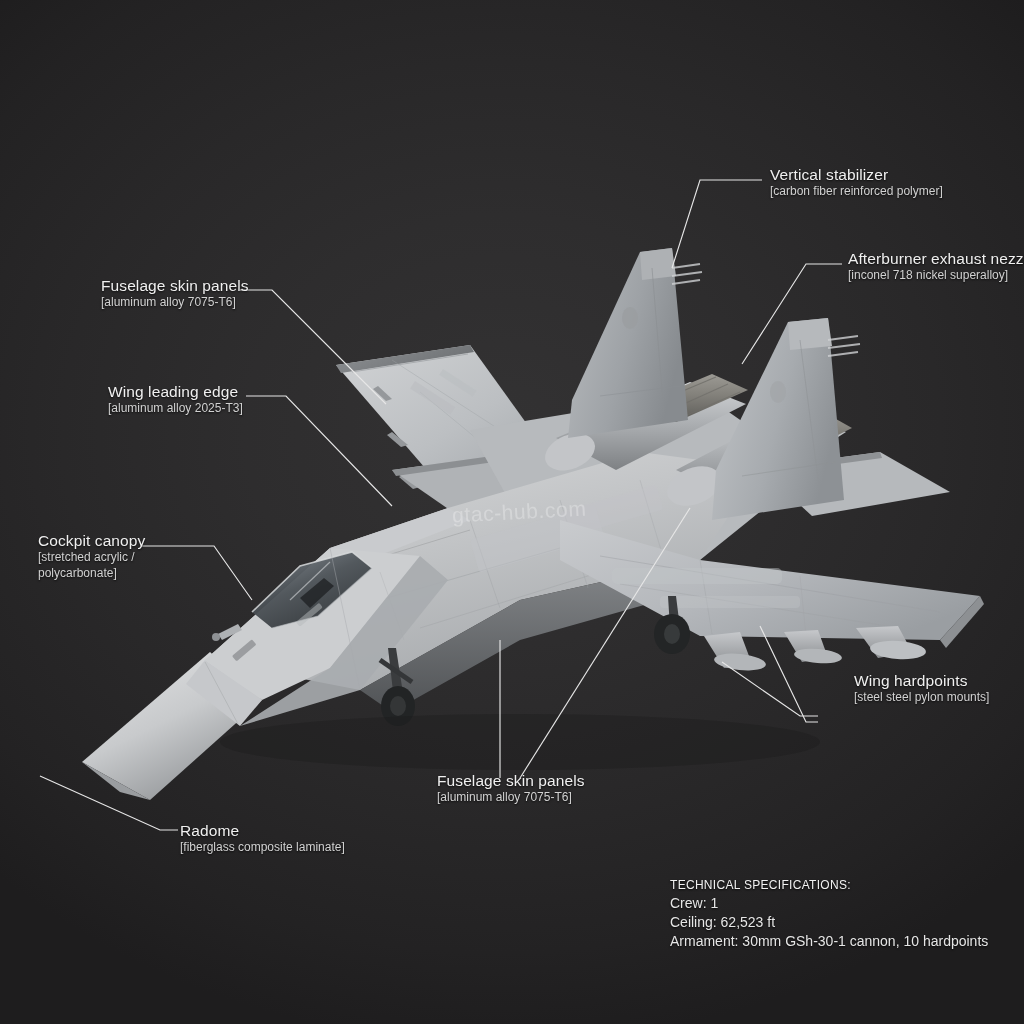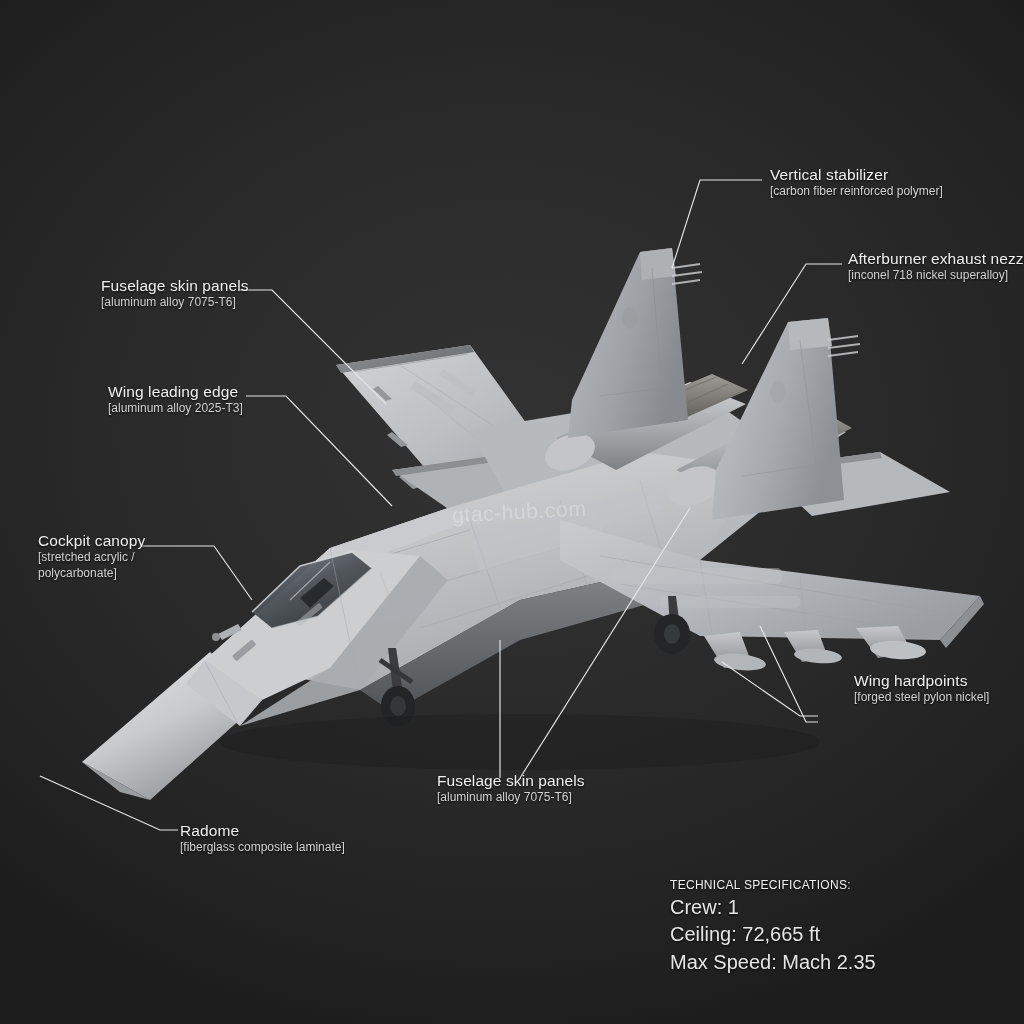--- a/index.html
+++ b/index.html
@@ -56,21 +56,21 @@
     color: #eaeaea;
     text-shadow: 0 1px 2px rgba(0,0,0,.8);
   }
   #specs .spec-head {
     font-size: 12px;
     letter-spacing: .3px;
     line-height: 1.38;
     color: #f1f1f1;
   }
   #specs .spec-line {
-    font-size: 20px;
+    font-size: 14px;
     line-height: 1.38;
     color: #e6e6e6;
     white-space: nowrap;
   }
 
   #watermark {
     position: absolute;
     left: 452px;
     top: 500px;
     font-size: 21px;
@@ -344,26 +344,26 @@
       <span class="c-sub">[fiberglass composite laminate]</span>
     </div>
 
     <div class="callout" style="left:437px; top:772px;">
       <span class="c-title">Fuselage skin panels</span>
       <span class="c-sub">[aluminum alloy 7075-T6]</span>
     </div>
 
     <div class="callout" style="left:824px; top:672px;margin-left:30px;">
       <span class="c-title">Wing hardpoints</span>
-      <span class="c-sub">[forged steel pylon nickel]</span>
+      <span class="c-sub">[steel steel pylon mounts]</span>
     </div>
 
     <div id="specs">
       <div class="spec-head">TECHNICAL SPECIFICATIONS:</div>
       <div class="spec-line">Crew: 1</div>
-      <div class="spec-line">Ceiling: 72,665 ft</div>
-      <div class="spec-line">Max Speed: Mach 2.35</div>
+      <div class="spec-line">Ceiling: 62,523 ft</div>
+      <div class="spec-line">Armament: 30mm GSh-30-1 cannon, 10 hardpoints</div>
     </div>
 
     <div id="watermark">gtac-hub.com</div>
   </div>
 
 </div>
 
 </body></html>

